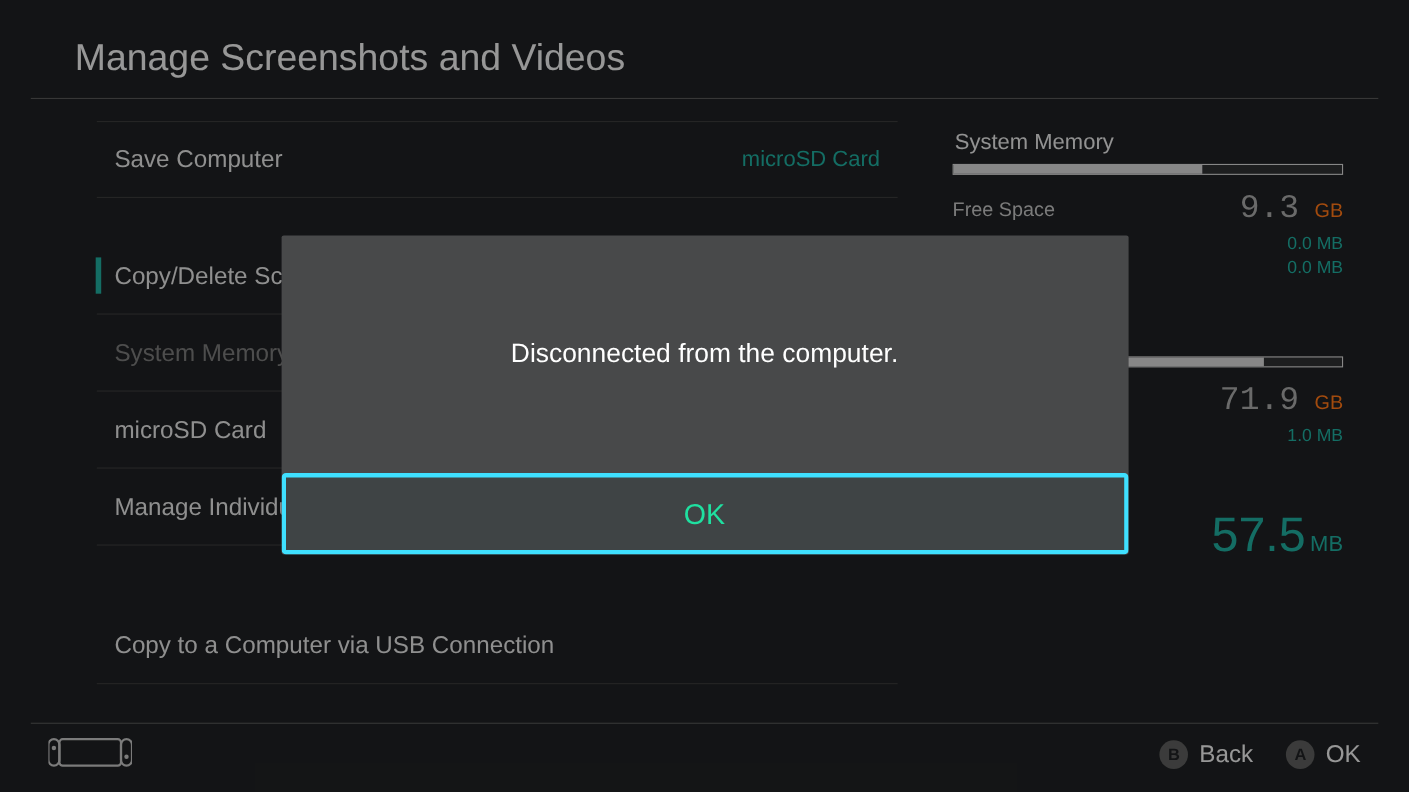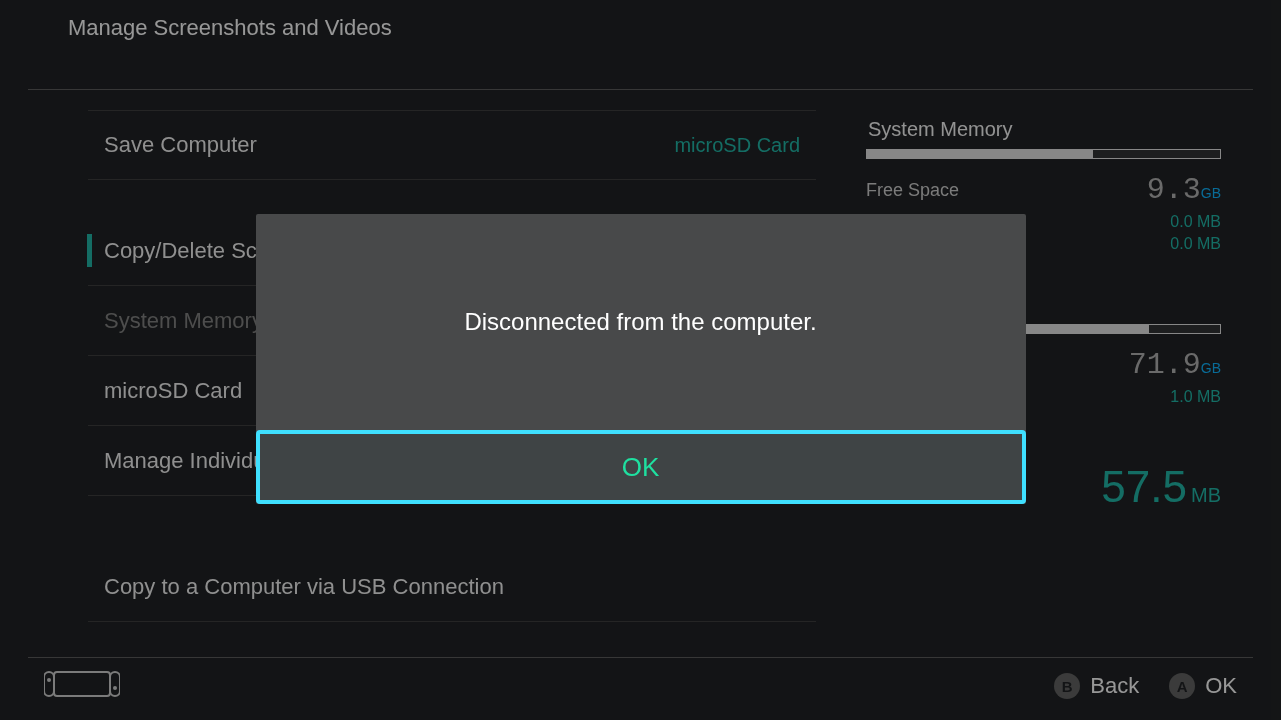--- a/index.html
+++ b/index.html
@@ -6,22 +6,22 @@
   html, body { width: 1281px; height: 720px; overflow: hidden; }
   body {
     background: #1e2022;
     font-family: -apple-system, BlinkMacSystemFont, "Segoe UI", Arial, sans-serif;
     color: #e8e8e8;
     position: relative;
   }
 
   
   .header {
-    padding: 15px 0 22px 68px;
-    font-size: 22px;
+    padding: 34px 0 22px 68px;
+    font-size: 34px;
     font-weight: 400;
     color: #e8e8e8;
   }
   .divider-top {
     position: absolute;
     left: 28px; right: 28px; top: 89px;
     height: 1px;
     background: #555;
   }
 
@@ -65,21 +65,21 @@
     height: 10px;
     background: #2d2f31;
     border: 1px solid #cfcfcf;
     position: relative;
     margin-bottom: 14px;
   }
   .bar-fill { position: absolute; left: 0; top: 0; bottom: 0; background: #d0d0d0; }
   .stat-line { display: flex; justify-content: space-between; align-items: center; margin-bottom: 4px; }
   .stat-label { font-size: 18px; color: #bdbdbd; }
   .stat-num { font-size: 30px; color: #a3a3a3; font-weight: 400; font-family: Liberation Mono, monospace; }
-  .stat-unit { font-size: 14px; color: #0ea5e9; margin-left: 0; }
+  .stat-unit { font-size: 18px; color: #f97316; margin-left: 14px; }
   .mini-line { text-align: right; font-size: 16px; color: #1fa89a; line-height: 22px; }
 
   .total-row {
     display: flex; justify-content: space-between; align-items: baseline;
     margin-top: 54px;
     padding-left: 12px;
   }
   .total-label { font-size: 22px; color: #1fa89a; }
   .total-num { font-size: 44px; color: #1fa89a; font-weight: 400; }
   .total-unit { font-size: 20px; color: #1fa89a; margin-left: 4px; }

